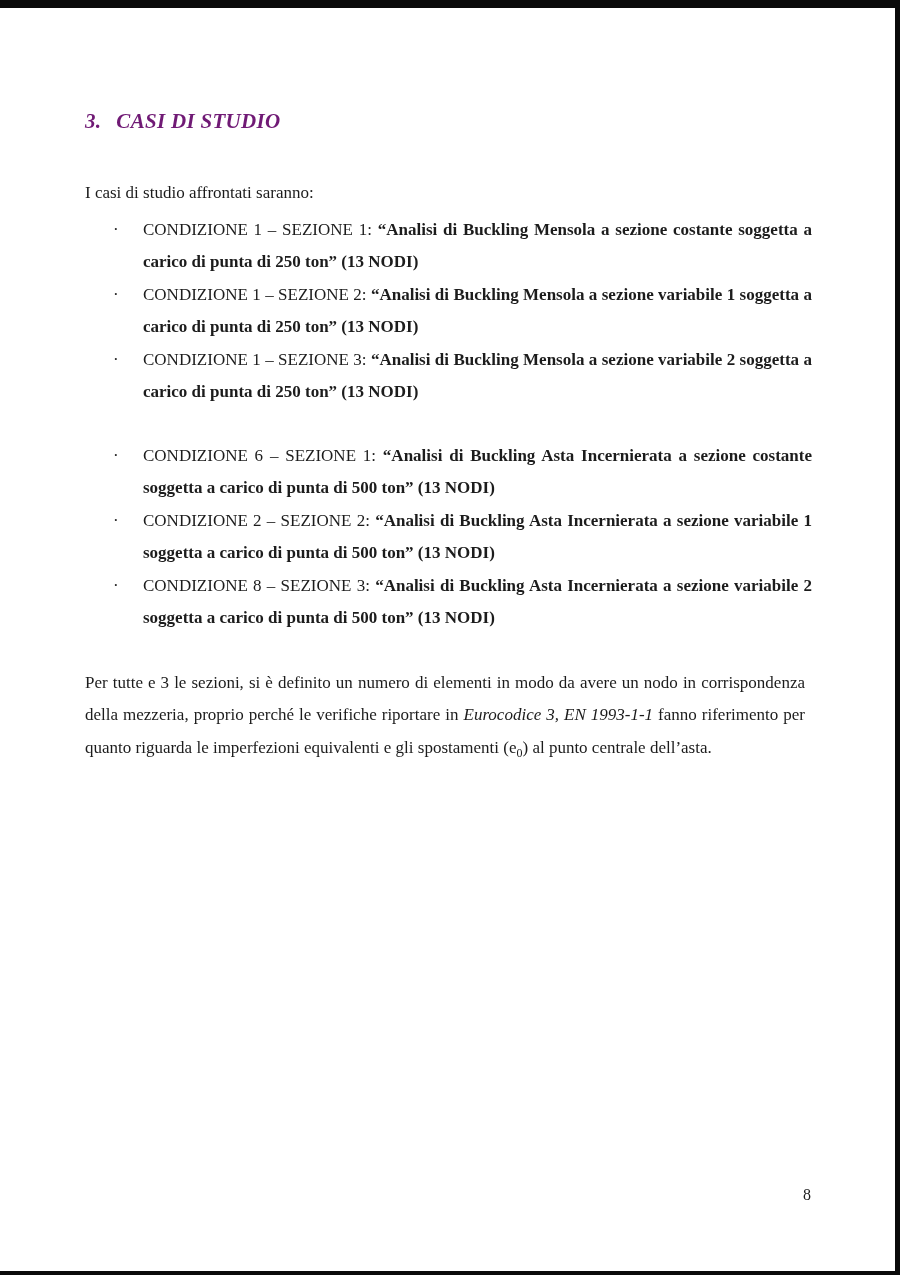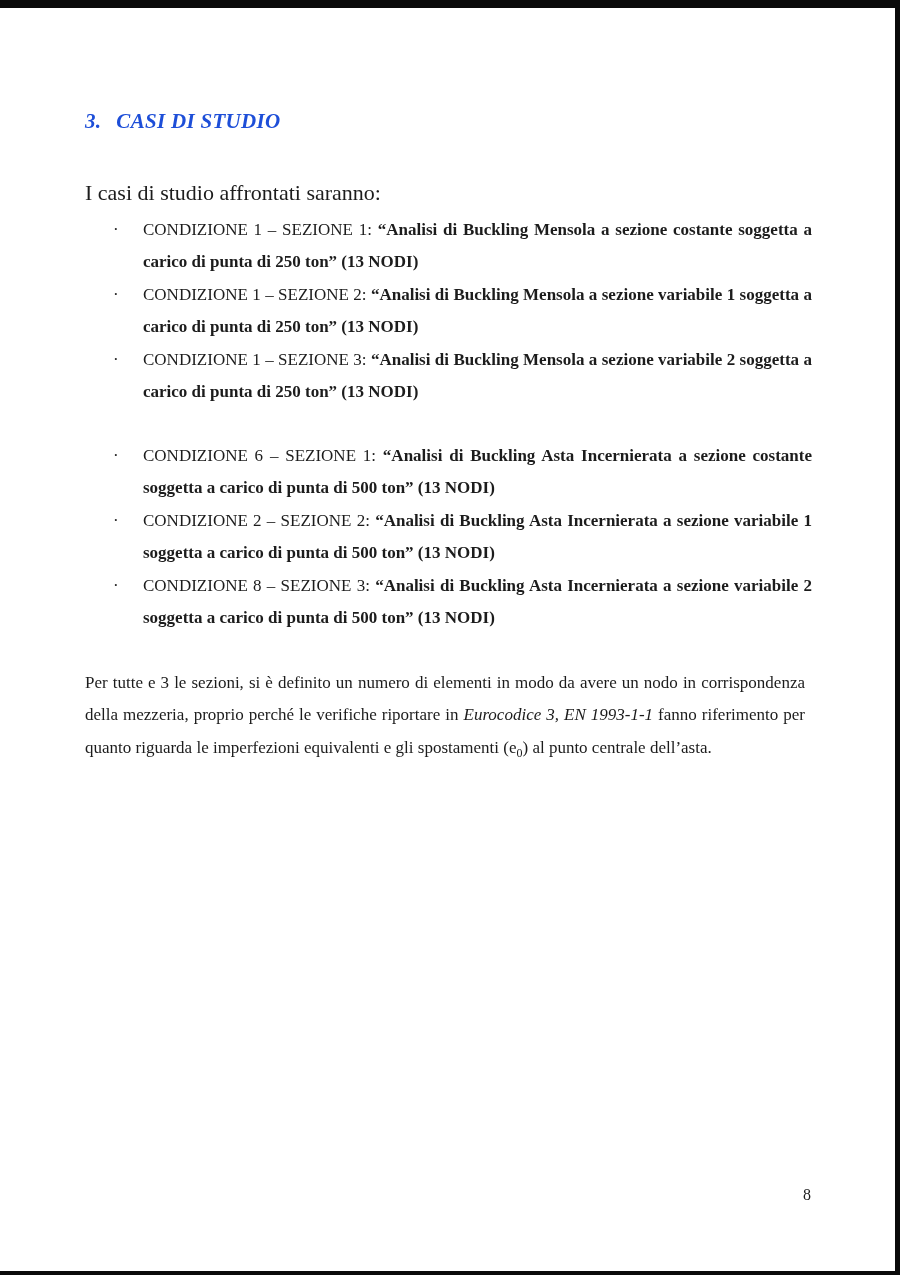--- a/index.html
+++ b/index.html
@@ -22,30 +22,30 @@
   }
   .content {
     padding: 100px 83px 0 85px;
   }
   .heading {
     margin: 0;
     font-size: 21px;
     line-height: 27px;
     font-weight: bold;
     font-style: italic;
-    color: #1d4ed8;
+    color: #701a75;
     letter-spacing: 0.3px;
   }
   .heading .num {
     display: inline-block;
     margin-right: 15px;
   }
   .intro {
     margin: 42px 0 0 0;
-    font-size: 22px;
+    font-size: 17px;
     line-height: 32.5px;
   }
   .case-list {
     margin-top: 4px;
   }
   .list-item {
     position: relative;
     padding-left: 58px;
     font-size: 17px;
     line-height: 32.5px;

